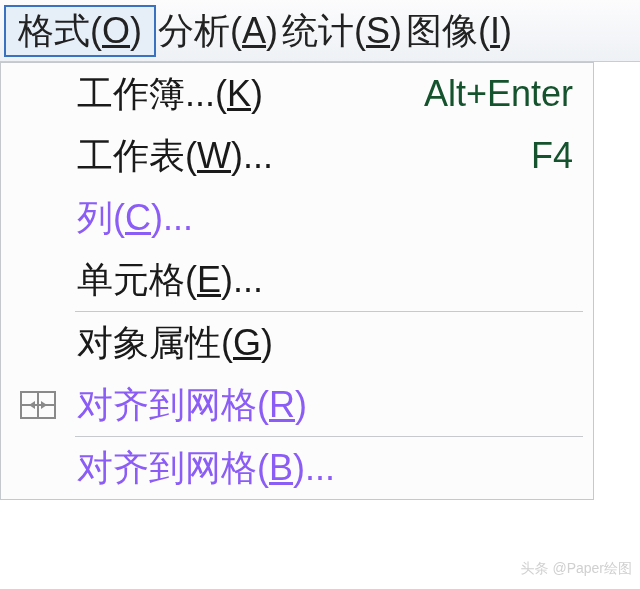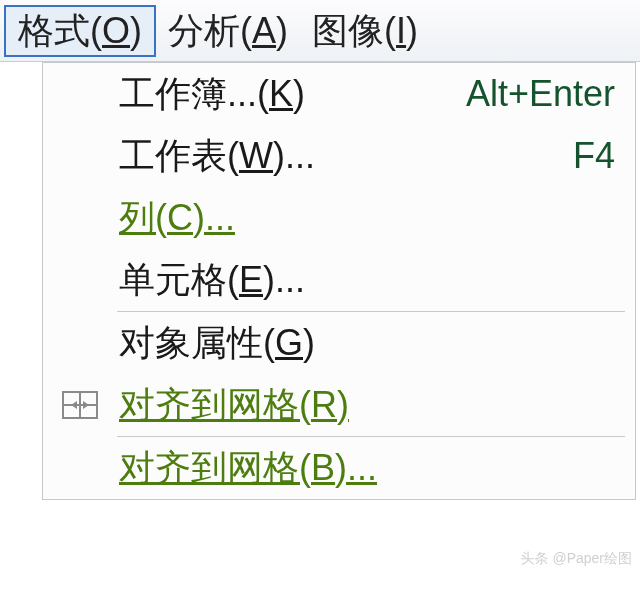--- a/index.html
+++ b/index.html
@@ -15,82 +15,82 @@
     display: flex;
     align-items: center;
     height: 62px;
     background: linear-gradient(#fcfcfd, #eef1f5);
     border-bottom: 1px solid #c9ccd0;
     padding-left: 4px;
     font-size: 36px;
     color: #222;
   }
   .menubar-item {
-    padding: 4px 12px;
+    padding: 4px 2px;
     height: 52px;
     line-height: 44px;
     cursor: default;
   }
   .menubar-item.selected {
     background: #e6eef8;
     border: 2px solid #3a72c2;
     padding: 2px 12px;
   }
   .mn { text-decoration: underline; }
   .dropdown {
     position: absolute;
     left: 0;
     top: 62px;
     width: 594px;
     background: #fcfcfc;
     border: 1px solid #c5c8cc;
     font-size: 36px;
     color: #1a1a1a;
-    margin-left: 42px;
   }
   .gutter {
     width: 74px;
     display: flex;
     align-items: center;
     justify-content: center;
     color: #5a5a5a;
   }
   .row {
     display: flex;
     align-items: center;
     height: 62px;
   }
   .label { flex: 1; padding-left: 2px; }
   .shortcut { padding-right: 20px; color: #14532d; }
   .disabled .label,
   .disabled .shortcut,
-  .disabled .gutter { color: #4d7c0f; text-decoration: underline; }
+  .disabled .gutter { color: #8b5cf6; }
   .sep {
     height: 1px;
     background: #c7cacd;
     margin-left: 74px;
     margin-right: 10px;
   }
   .watermark {
     position: absolute;
     right: 8px;
-    bottom: 21px;
+    bottom: 11px;
     font-size: 14px;
     color: #d0d0d0;
     font-family: Arial, sans-serif;
     text-align: center;
   }
   svg.icon-merge { width: 40px; height: 40px; }
 </style>
 </head>
 <body>
 
 <div class="menubar">
     <div class="menubar-item selected"><span>格式(</span><span class="mn">O</span><span>)</span></div>
     <div class="menubar-item"><span>分析(</span><span class="mn">A</span><span>)</span></div>
+    <div class="menubar-item"><span>统计(</span><span class="mn">S</span><span>)</span></div>
     <div class="menubar-item"><span>图像(</span><span class="mn">I</span><span>)</span></div>
   </div>
 <div class="dropdown">
     <div class="row">
       <div class="gutter"></div>
       <div class="label"><span>工作簿...(</span><span class="mn">K</span><span>)</span></div>
       <div class="shortcut">Alt+Enter</div>
     </div>
     <div class="row">
       <div class="gutter"></div>

